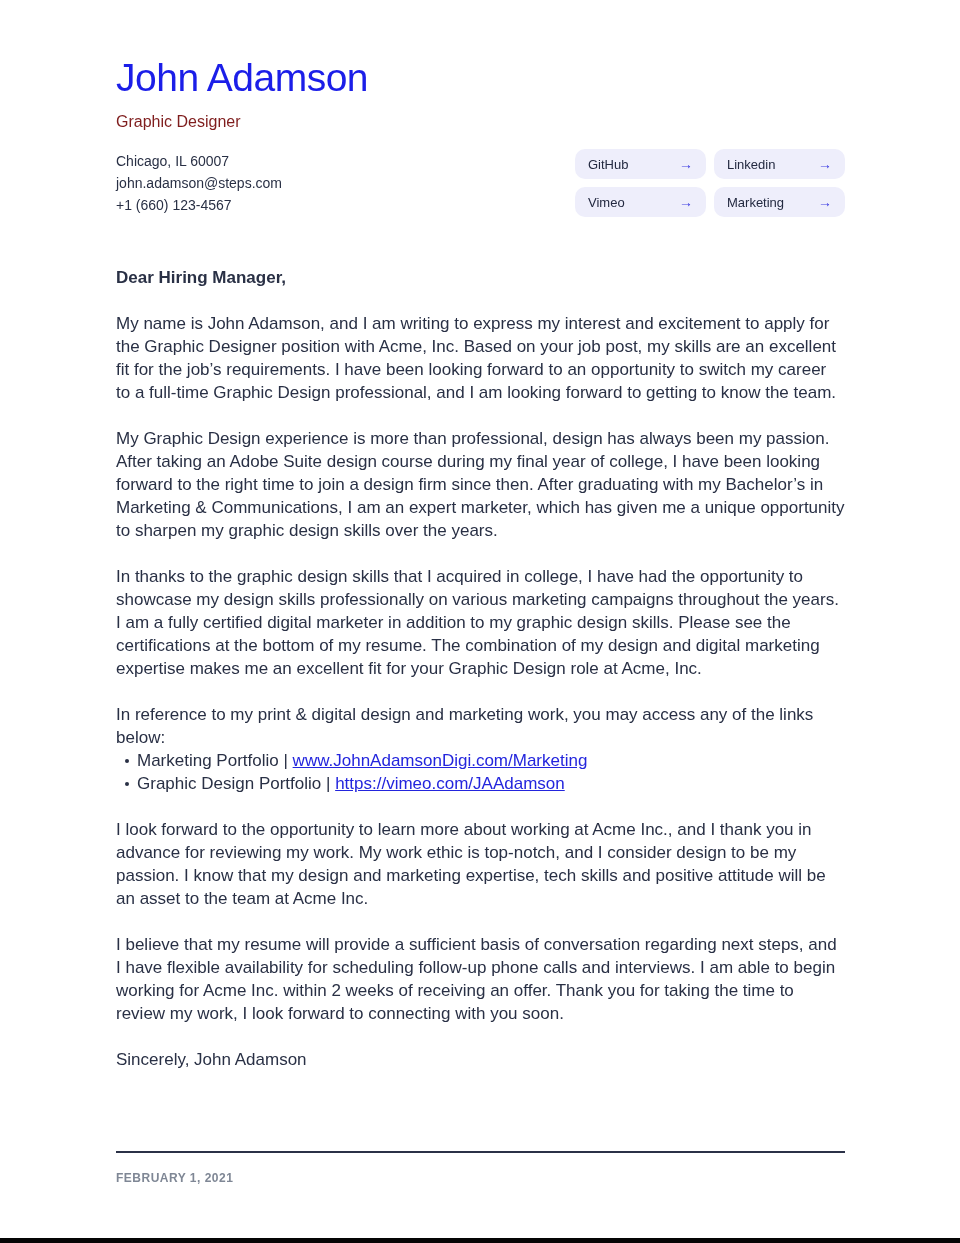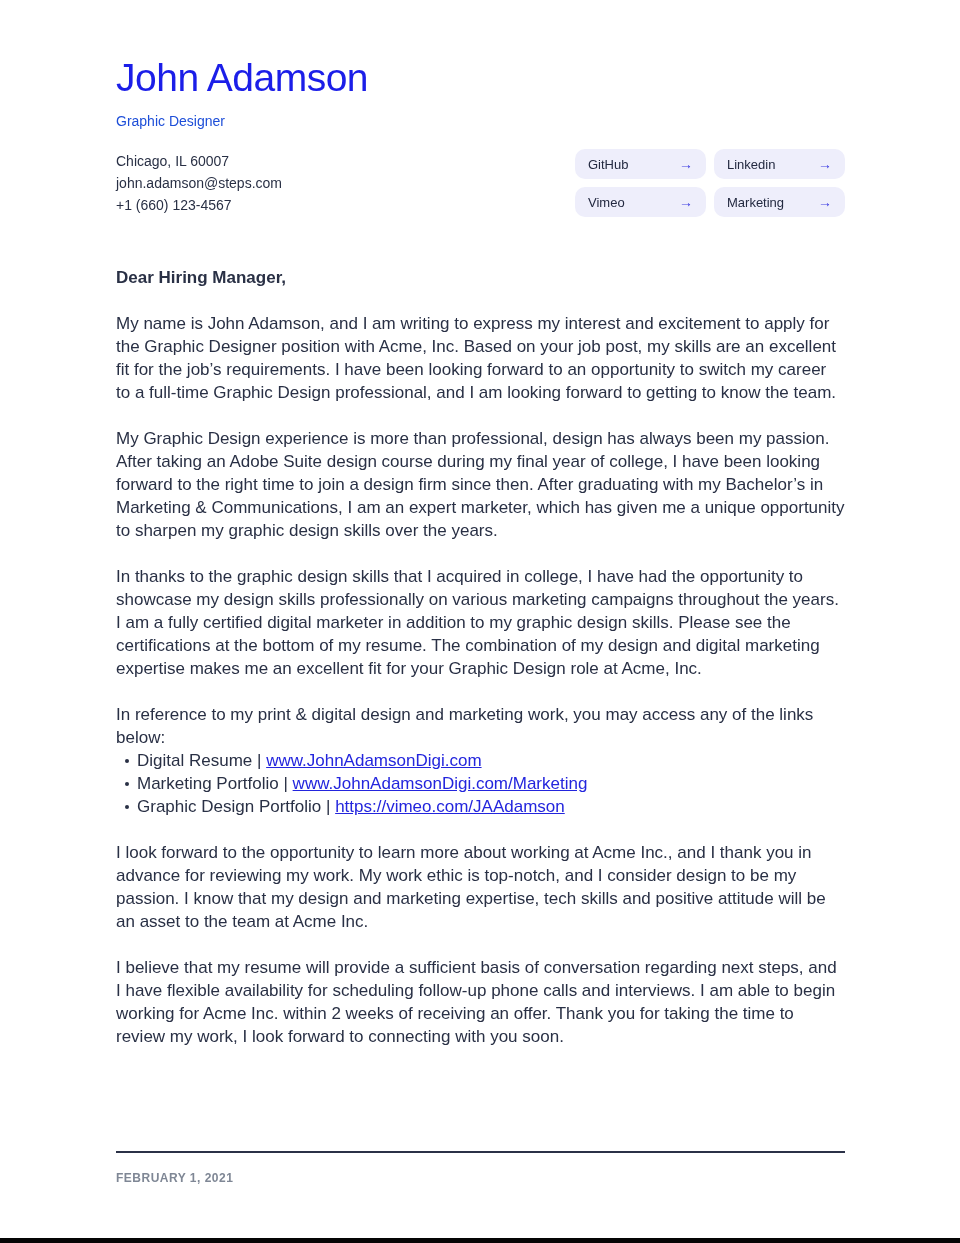--- a/index.html
+++ b/index.html
@@ -12,21 +12,21 @@
   .page { position: absolute; inset: 0; background: #ffffff; }
 
   
   .name {
     position: absolute; left: 116px; top: 56px;
     font-size: 39px; font-weight: 400; letter-spacing: -0.5px;
     color: #1b1ee8;
   }
   .role {
     position: absolute; left: 116px; top: 113px;
-    font-size: 14px; color: #1d4ed8;
+    font-size: 16px; color: #7f1d1d;
   }
   .contact {
     position: absolute; left: 116px; top: 150px;
     font-size: 14px; line-height: 22px; color: #293045;
   }
 
   
   .social-grid {
     position: absolute; left: 575px; top: 149px; width: 270px;
     display: grid; grid-template-columns: 1fr 1fr; gap: 8px;
@@ -107,36 +107,33 @@
   <div class="letter">
     <p class="salutation">Dear Hiring Manager,</p>
 
     <p>My name is John Adamson, and I am writing to express my interest and excitement to apply for the Graphic Designer position with Acme, Inc. Based on your job post, my skills are an excellent fit for the job’s requirements. I have been looking forward to an opportunity to switch my career to a full-time Graphic Design professional, and I am looking forward to getting to know the team.</p>
     <p>My Graphic Design experience is more than professional, design has always been my passion. After taking an Adobe Suite design course during my final year of college, I have been looking forward to the right time to join a design firm since then. After graduating with my Bachelor’s in Marketing &amp; Communications, I am an expert marketer, which has given me a unique opportunity to sharpen my graphic design skills over the years.</p>
     <p>In thanks to the graphic design skills that I acquired in college, I have had the opportunity to showcase my design skills professionally on various marketing campaigns throughout the years. I am a fully certified digital marketer in addition to my graphic design skills. Please see the certifications at the bottom of my resume. The combination of my design and digital marketing expertise makes me an excellent fit for your Graphic Design role at Acme, Inc.</p>
 
     <p class="links-intro">In reference to my print &amp; digital design and marketing work, you may access any of the links below:</p>
     <ul>
       <li>
-        <span>Digital Resume</span>
-        <span>| </span><a class="doc-link">www.JohnAdamsonDigi.com</a>
-      </li>
-      <li>
         <span>Marketing Portfolio</span>
         <span>| </span><a class="doc-link">www.JohnAdamsonDigi.com/Marketing</a>
       </li>
       <li>
         <span>Graphic Design Portfolio</span>
         <span>| </span><a class="doc-link">https://vimeo.com/JAAdamson</a>
       </li>
     </ul>
 
     <p>I look forward to the opportunity to learn more about working at Acme Inc., and I thank you in advance for reviewing my work. My work ethic is top-notch, and I consider design to be my passion. I know that my design and marketing expertise, tech skills and positive attitude will be an asset to the team at Acme Inc.</p>
     <p>I believe that my resume will provide a sufficient basis of conversation regarding next steps, and I have flexible availability for scheduling follow-up phone calls and interviews. I am able to begin working for Acme Inc. within 2 weeks of receiving an offer. Thank you for taking the time to review my work, I look forward to connecting with you soon.</p>
 
+    <p class="signoff">Sincerely, John Adamson</p>
   </div>
 
   <div class="footer">
     <div class="date">FEBRUARY 1, 2021</div>
   </div>
 
   <div class="bottom-bar"></div>
 </div>
 
 </body></html>

